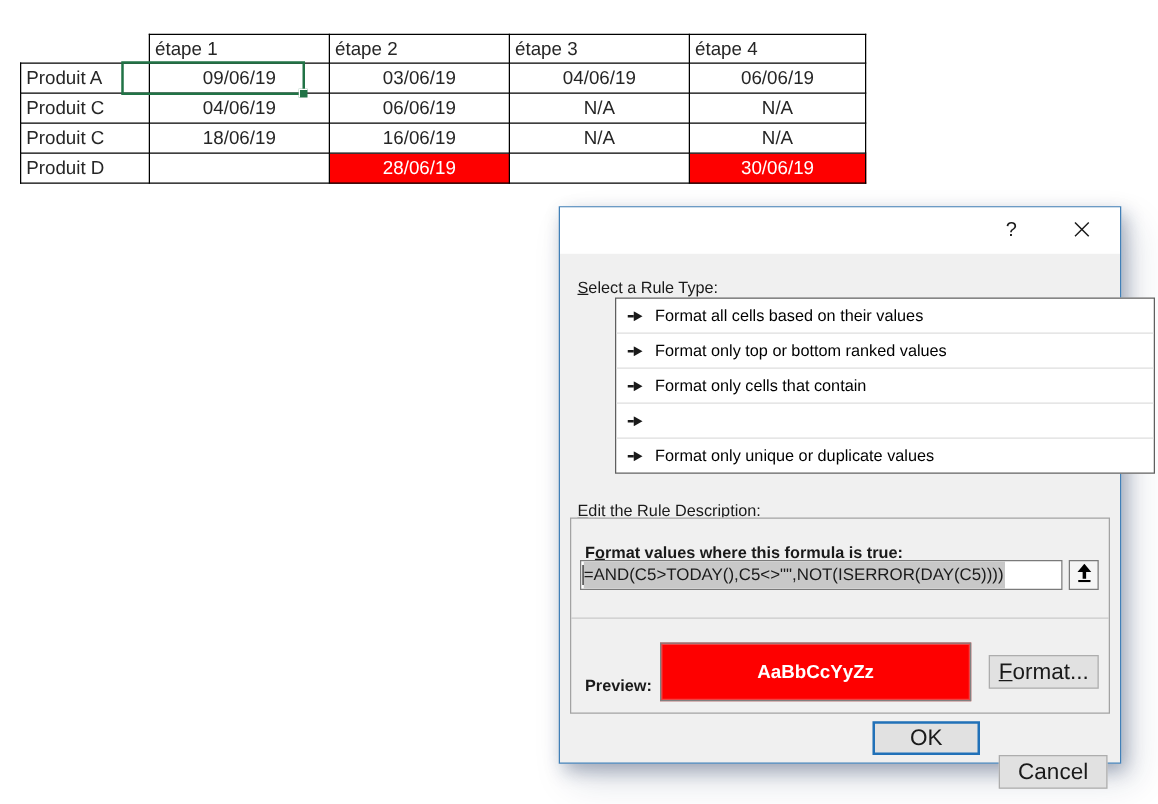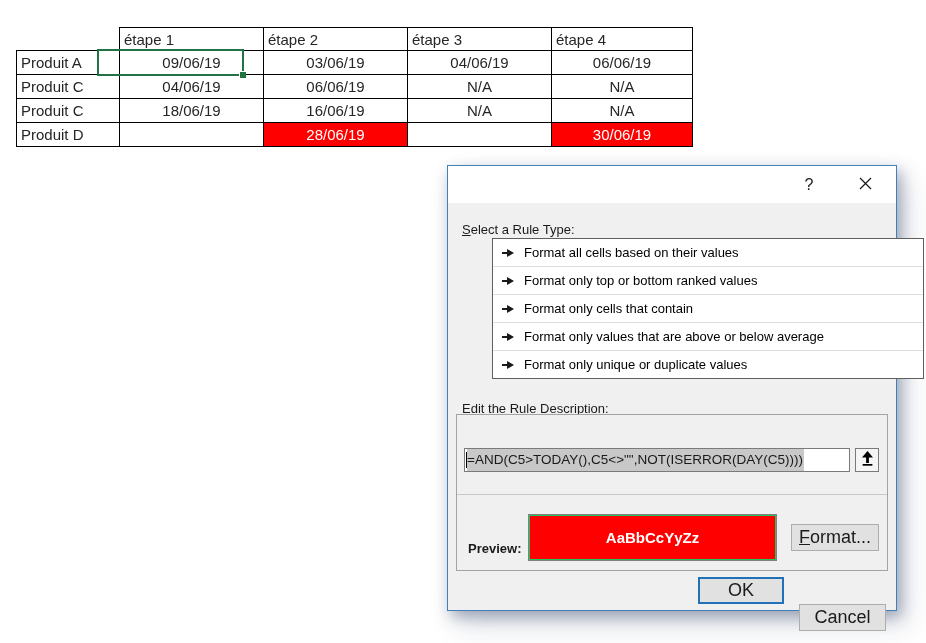--- a/index.html
+++ b/index.html
@@ -89,21 +89,21 @@
   }
   .collapse-btn{
     position:absolute;left:398px;top:33px;width:24px;height:24px;
     background:#f5f5f5;border:1px solid #7a7a7a;box-sizing:border-box;
     display:flex;align-items:center;justify-content:center;
   }
   .divider{position:absolute;left:0;right:0;top:79px;border-top:1px solid #c9c9c9;}
   .preview-label{position:absolute;left:11px;top:115px;font-weight:bold;}
   .preview-swatch{
     position:absolute;left:71px;top:99px;width:249px;height:47px;
-    border:1px solid #808080;background:#22c55e;box-sizing:border-box;padding:1px;
+    border:1px solid #808080;background:#ef4444;box-sizing:border-box;padding:1px;
   }
   .preview-inner{
     width:100%;height:100%;background:#fe0000;box-sizing:border-box;
     display:flex;align-items:center;justify-content:center;
     color:#ffffff;font-weight:bold;font-size:15px;
   }
   .btn{
     position:absolute;background:#e1e1e1;border:1px solid #adadad;box-sizing:border-box;
     display:flex;align-items:center;justify-content:center;font-size:18px;color:#1a1a1a;
     cursor:default;
@@ -203,36 +203,36 @@
         </span>
       <span>Format only cells that contain</span>
     </div>
     <div class="rule-item">
       <span class="rule-arrow">
           <svg width="13" height="8" viewBox="0 0 13 8">
             <rect x="0" y="3" width="5" height="2" fill="#1a1a1a"></rect>
             <polygon points="5,0 12,4 5,8" fill="#1a1a1a"></polygon>
           </svg>
         </span>
-      <span>Format only values that are above or below average</span>
     </div>
     <div class="rule-item">
       <span class="rule-arrow">
           <svg width="13" height="8" viewBox="0 0 13 8">
             <rect x="0" y="3" width="5" height="2" fill="#1a1a1a"></rect>
             <polygon points="5,0 12,4 5,8" fill="#1a1a1a"></polygon>
           </svg>
         </span>
       <span>Format only unique or duplicate values</span>
     </div>
   </div>
 
   <span class="lab" style="left:14px;top:224px;"><u>E</u>dit the Rule Description:</span>
 
   <div class="descbox">
+    <span class="formula-label lab">F<u>o</u>rmat values where this formula is true:</span>
 
     <div class="formula-input">
       <span class="caret"></span>
       <span class="formula-text">=AND(C5&gt;TODAY(),C5&lt;&gt;"",NOT(ISERROR(DAY(C5))))</span>
     </div>
 
     <div class="collapse-btn">
       <span>
         <svg width="13" height="15" viewBox="0 0 13 15">
           <polygon points="6.5,0 12,6.5 1,6.5" fill="#000"></polygon>

